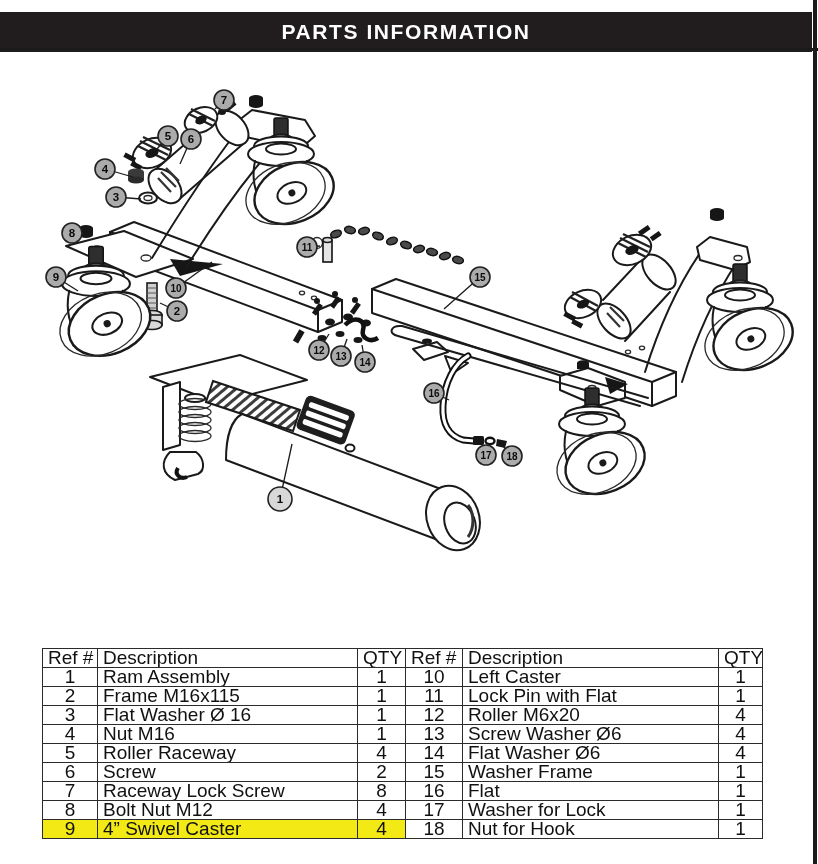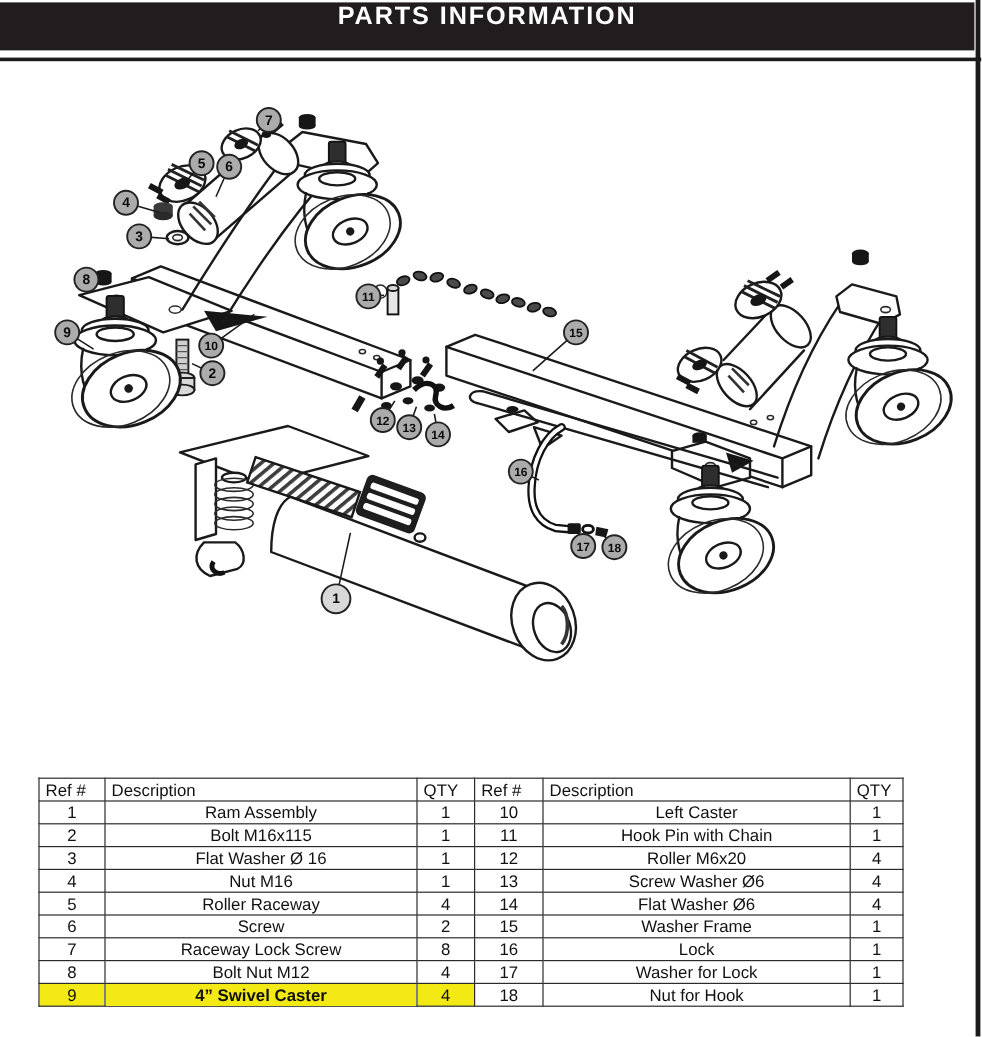--- a/index.html
+++ b/index.html
@@ -1,39 +1,39 @@
 <!DOCTYPE html>
 <html><head>
 <meta charset="utf-8">
 <style>
   html,body{margin:0;padding:0;background:#fff;}
   .page{position:relative;width:818px;height:864px;background:#fff;overflow:hidden;
         font-family:"Liberation Sans",sans-serif;color:#111;}
   .right-border{position:absolute;top:0;right:1px;width:4px;height:864px;background:#1b1b1b;}
-  .header-bar{position:absolute;left:0;top:2px;width:812px;height:40px;background:#211d1e;
-        display:flex;justify-content:center;}
+  .header-bar{position:absolute;left:0;top:12px;width:812px;height:40px;background:#211d1e;
+        display:flex;align-items:center;justify-content:center;}
   .header-title{color:#fff;font-size:21px;font-weight:bold;letter-spacing:1.6px;}
   .header-rule{position:absolute;left:0;top:48px;width:818px;height:3px;background:#1b1b1b;}
   .diagram{position:absolute;left:30px;top:55px;width:770px;height:590px;}
   .ln{fill:none;stroke:#1a1a1a;stroke-width:2;stroke-linecap:round;stroke-linejoin:round;}
   .wh{fill:#fff;stroke:#1a1a1a;stroke-width:2;stroke-linejoin:round;}
   .wh25{fill:#fff;stroke:#1a1a1a;stroke-width:2.4;stroke-linejoin:round;}
   .thin{fill:none;stroke:#2a2a2a;stroke-width:1.3;}
   .dk{fill:#161616;stroke:none;}
   .gr{fill:#d9d9d9;stroke:#1a1a1a;stroke-width:1.6;}
   .ch{fill:#4a4a4a;stroke:#111;stroke-width:1.5;}
-  table.parts{position:absolute;left:32px;top:648px;width:720px;border-collapse:collapse;
-        table-layout:fixed;font-size:14px;}
+  table.parts{position:absolute;left:42px;top:648px;width:720px;border-collapse:collapse;
+        table-layout:fixed;font-size:19px;}
   table.parts th,table.parts td{border:1.5px solid #2b2b2b;height:18px;padding:0 5px;
         line-height:18px;font-weight:normal;white-space:nowrap;overflow:hidden;}
   table.parts th{text-align:left;}
   .c-ref,.c-qty,th.c-ref,th.c-qty{text-align:center;}
-  .c-desc{text-align:center;padding-left:9px;}
+  .c-desc{text-align:left;padding-left:9px;}
   td.hl{background:#f3ea15;}
-  tr.hl-left td:nth-child(2).hl{position:relative;font-weight:bold;}
+  tr.hl-left td:nth-child(2).hl{position:relative;}
   tr.hl-left td:nth-child(2).hl::after{content:'';position:absolute;left:25px;bottom:-4px;
         width:78%;height:5px;background:#f3ea15;transform:rotate(-0.7deg);border-radius:3px;}
 </style>
 </head>
 <body>
 
 <div class="page">
 
   <div class="header-bar">
     <span class="header-title">PARTS INFORMATION</span>
@@ -333,24 +333,24 @@
         <tr>
           <td class="c-ref">1</td>
           <td class="c-desc">Ram Assembly</td>
           <td class="c-qty">1</td>
           <td class="c-ref">10</td>
           <td class="c-desc">Left Caster</td>
           <td class="c-qty">1</td>
         </tr>
         <tr>
           <td class="c-ref">2</td>
-          <td class="c-desc">Bolt M16x115</td>
+          <td class="c-desc">Frame M16x115</td>
           <td class="c-qty">1</td>
           <td class="c-ref">11</td>
-          <td class="c-desc">Hook Pin with Chain</td>
+          <td class="c-desc">Lock Pin with Flat</td>
           <td class="c-qty">1</td>
         </tr>
         <tr>
           <td class="c-ref">3</td>
           <td class="c-desc">Flat Washer Ø 16</td>
           <td class="c-qty">1</td>
           <td class="c-ref">12</td>
           <td class="c-desc">Roller M6x20</td>
           <td class="c-qty">4</td>
         </tr>
@@ -376,21 +376,21 @@
           <td class="c-qty">2</td>
           <td class="c-ref">15</td>
           <td class="c-desc">Washer Frame</td>
           <td class="c-qty">1</td>
         </tr>
         <tr>
           <td class="c-ref">7</td>
           <td class="c-desc">Raceway Lock Screw</td>
           <td class="c-qty">8</td>
           <td class="c-ref">16</td>
-          <td class="c-desc">Lock</td>
+          <td class="c-desc">Flat</td>
           <td class="c-qty">1</td>
         </tr>
         <tr>
           <td class="c-ref">8</td>
           <td class="c-desc">Bolt Nut M12</td>
           <td class="c-qty">4</td>
           <td class="c-ref">17</td>
           <td class="c-desc">Washer for Lock</td>
           <td class="c-qty">1</td>
         </tr>

